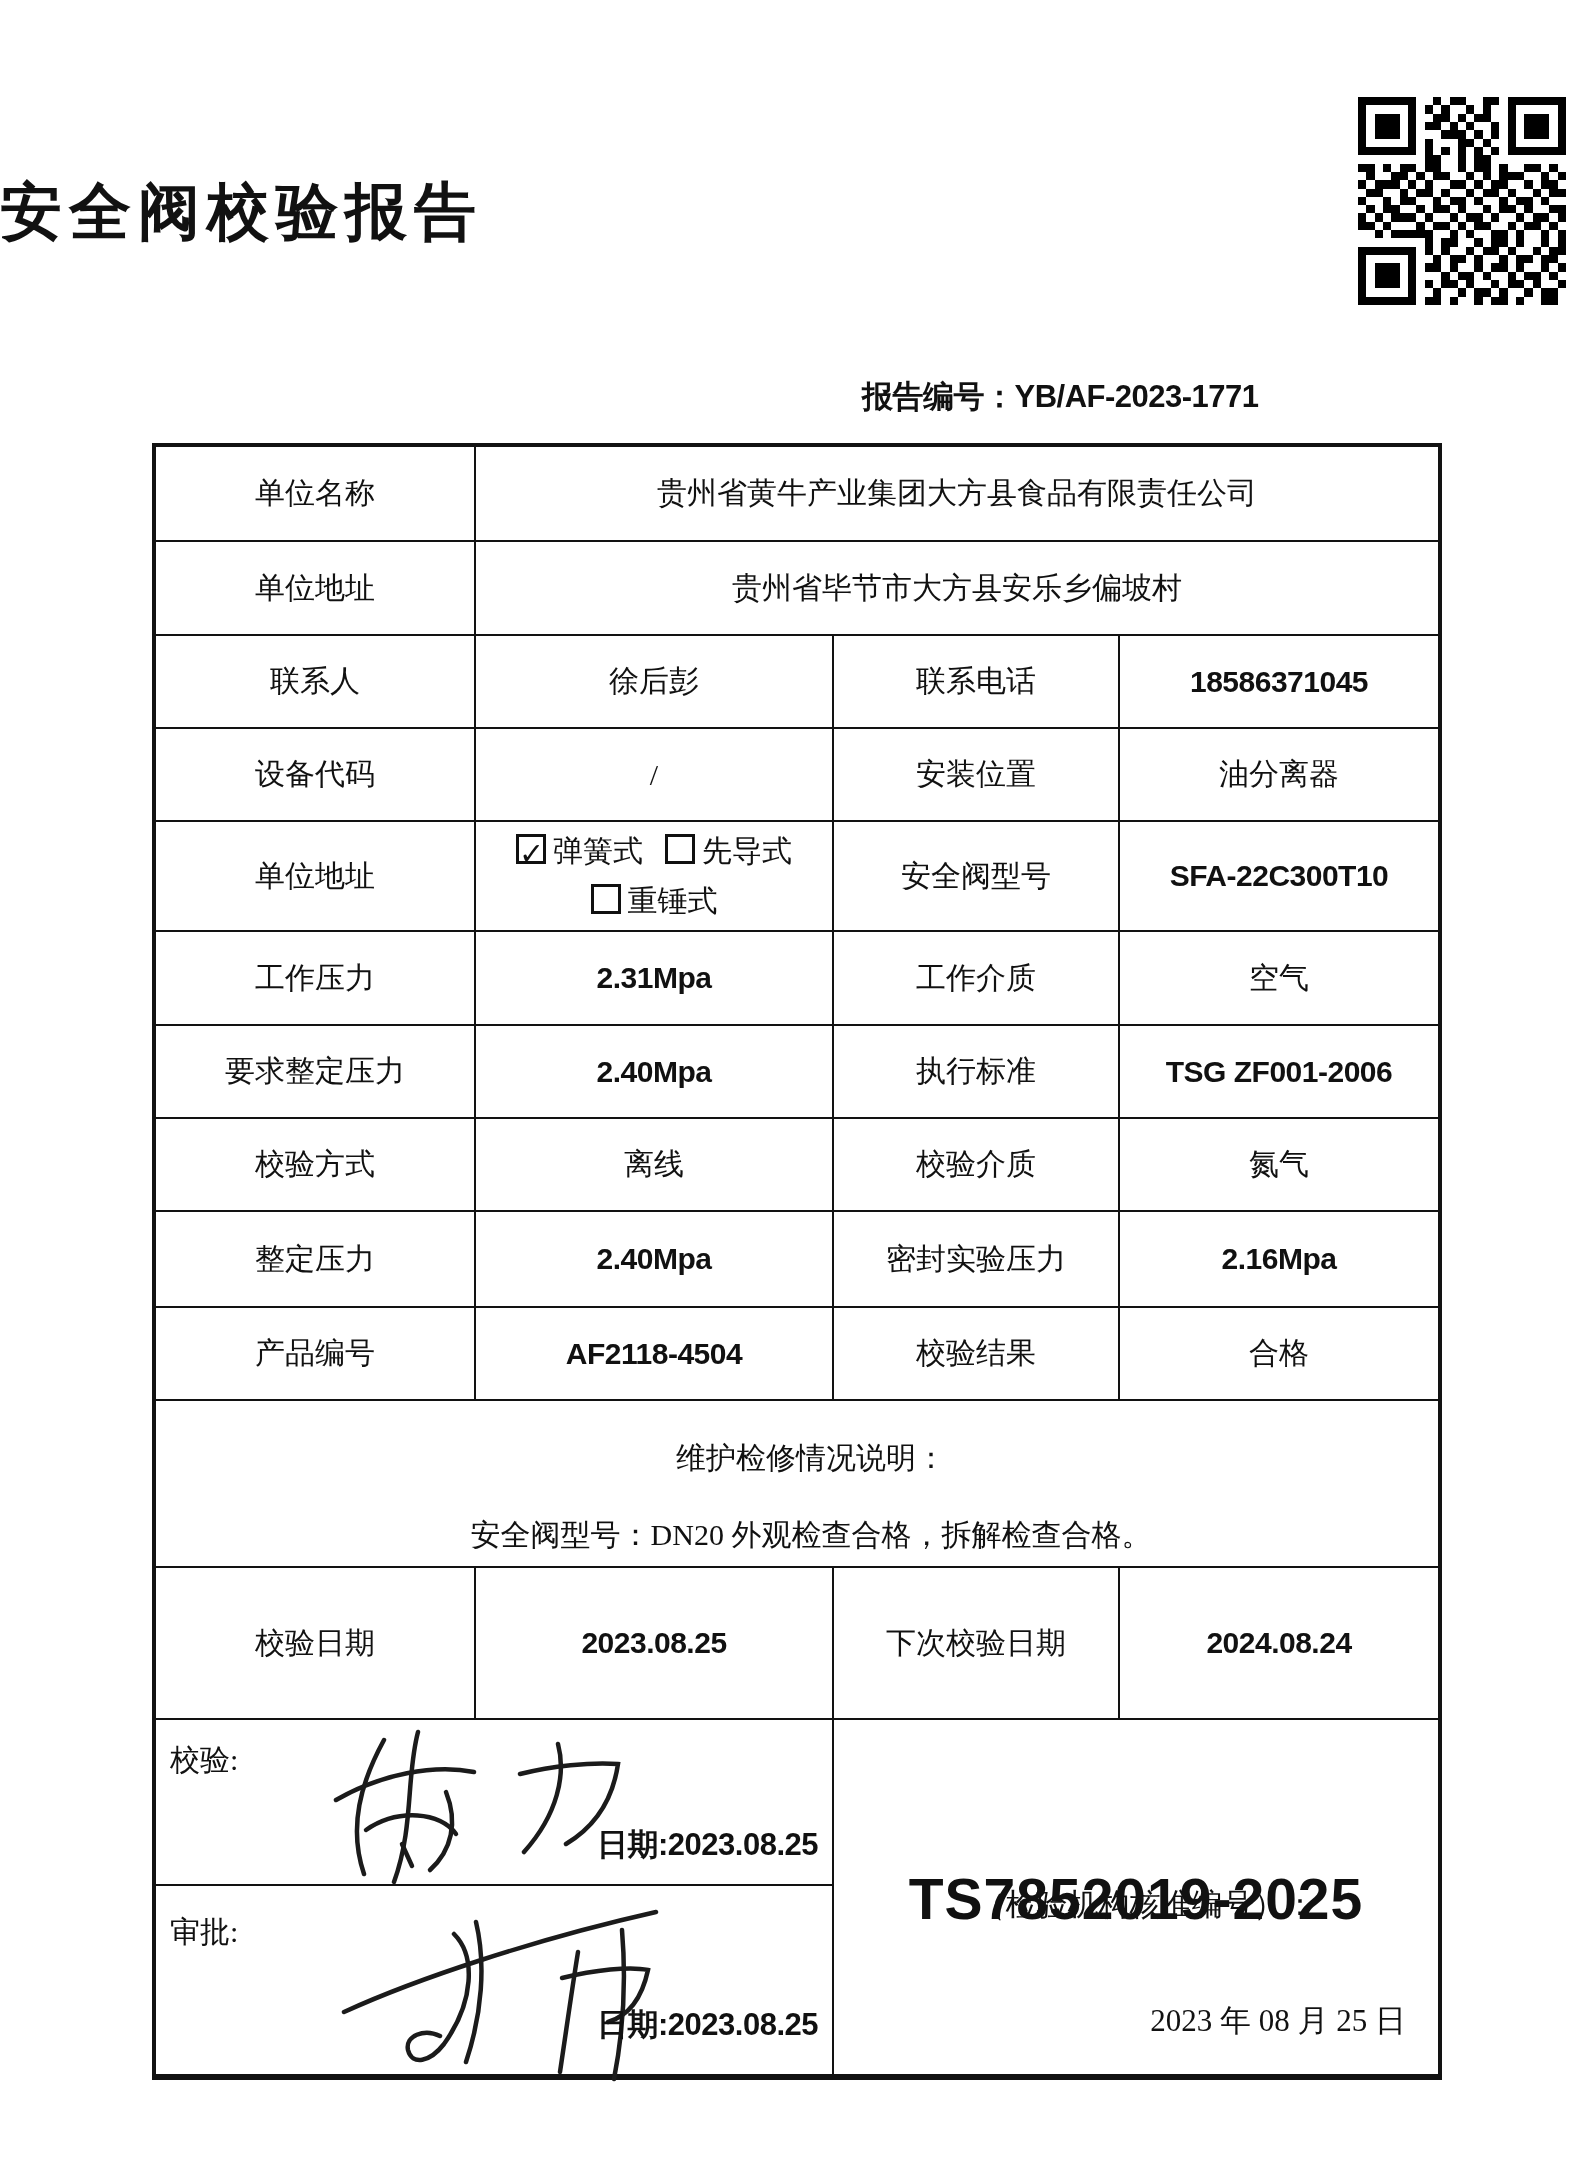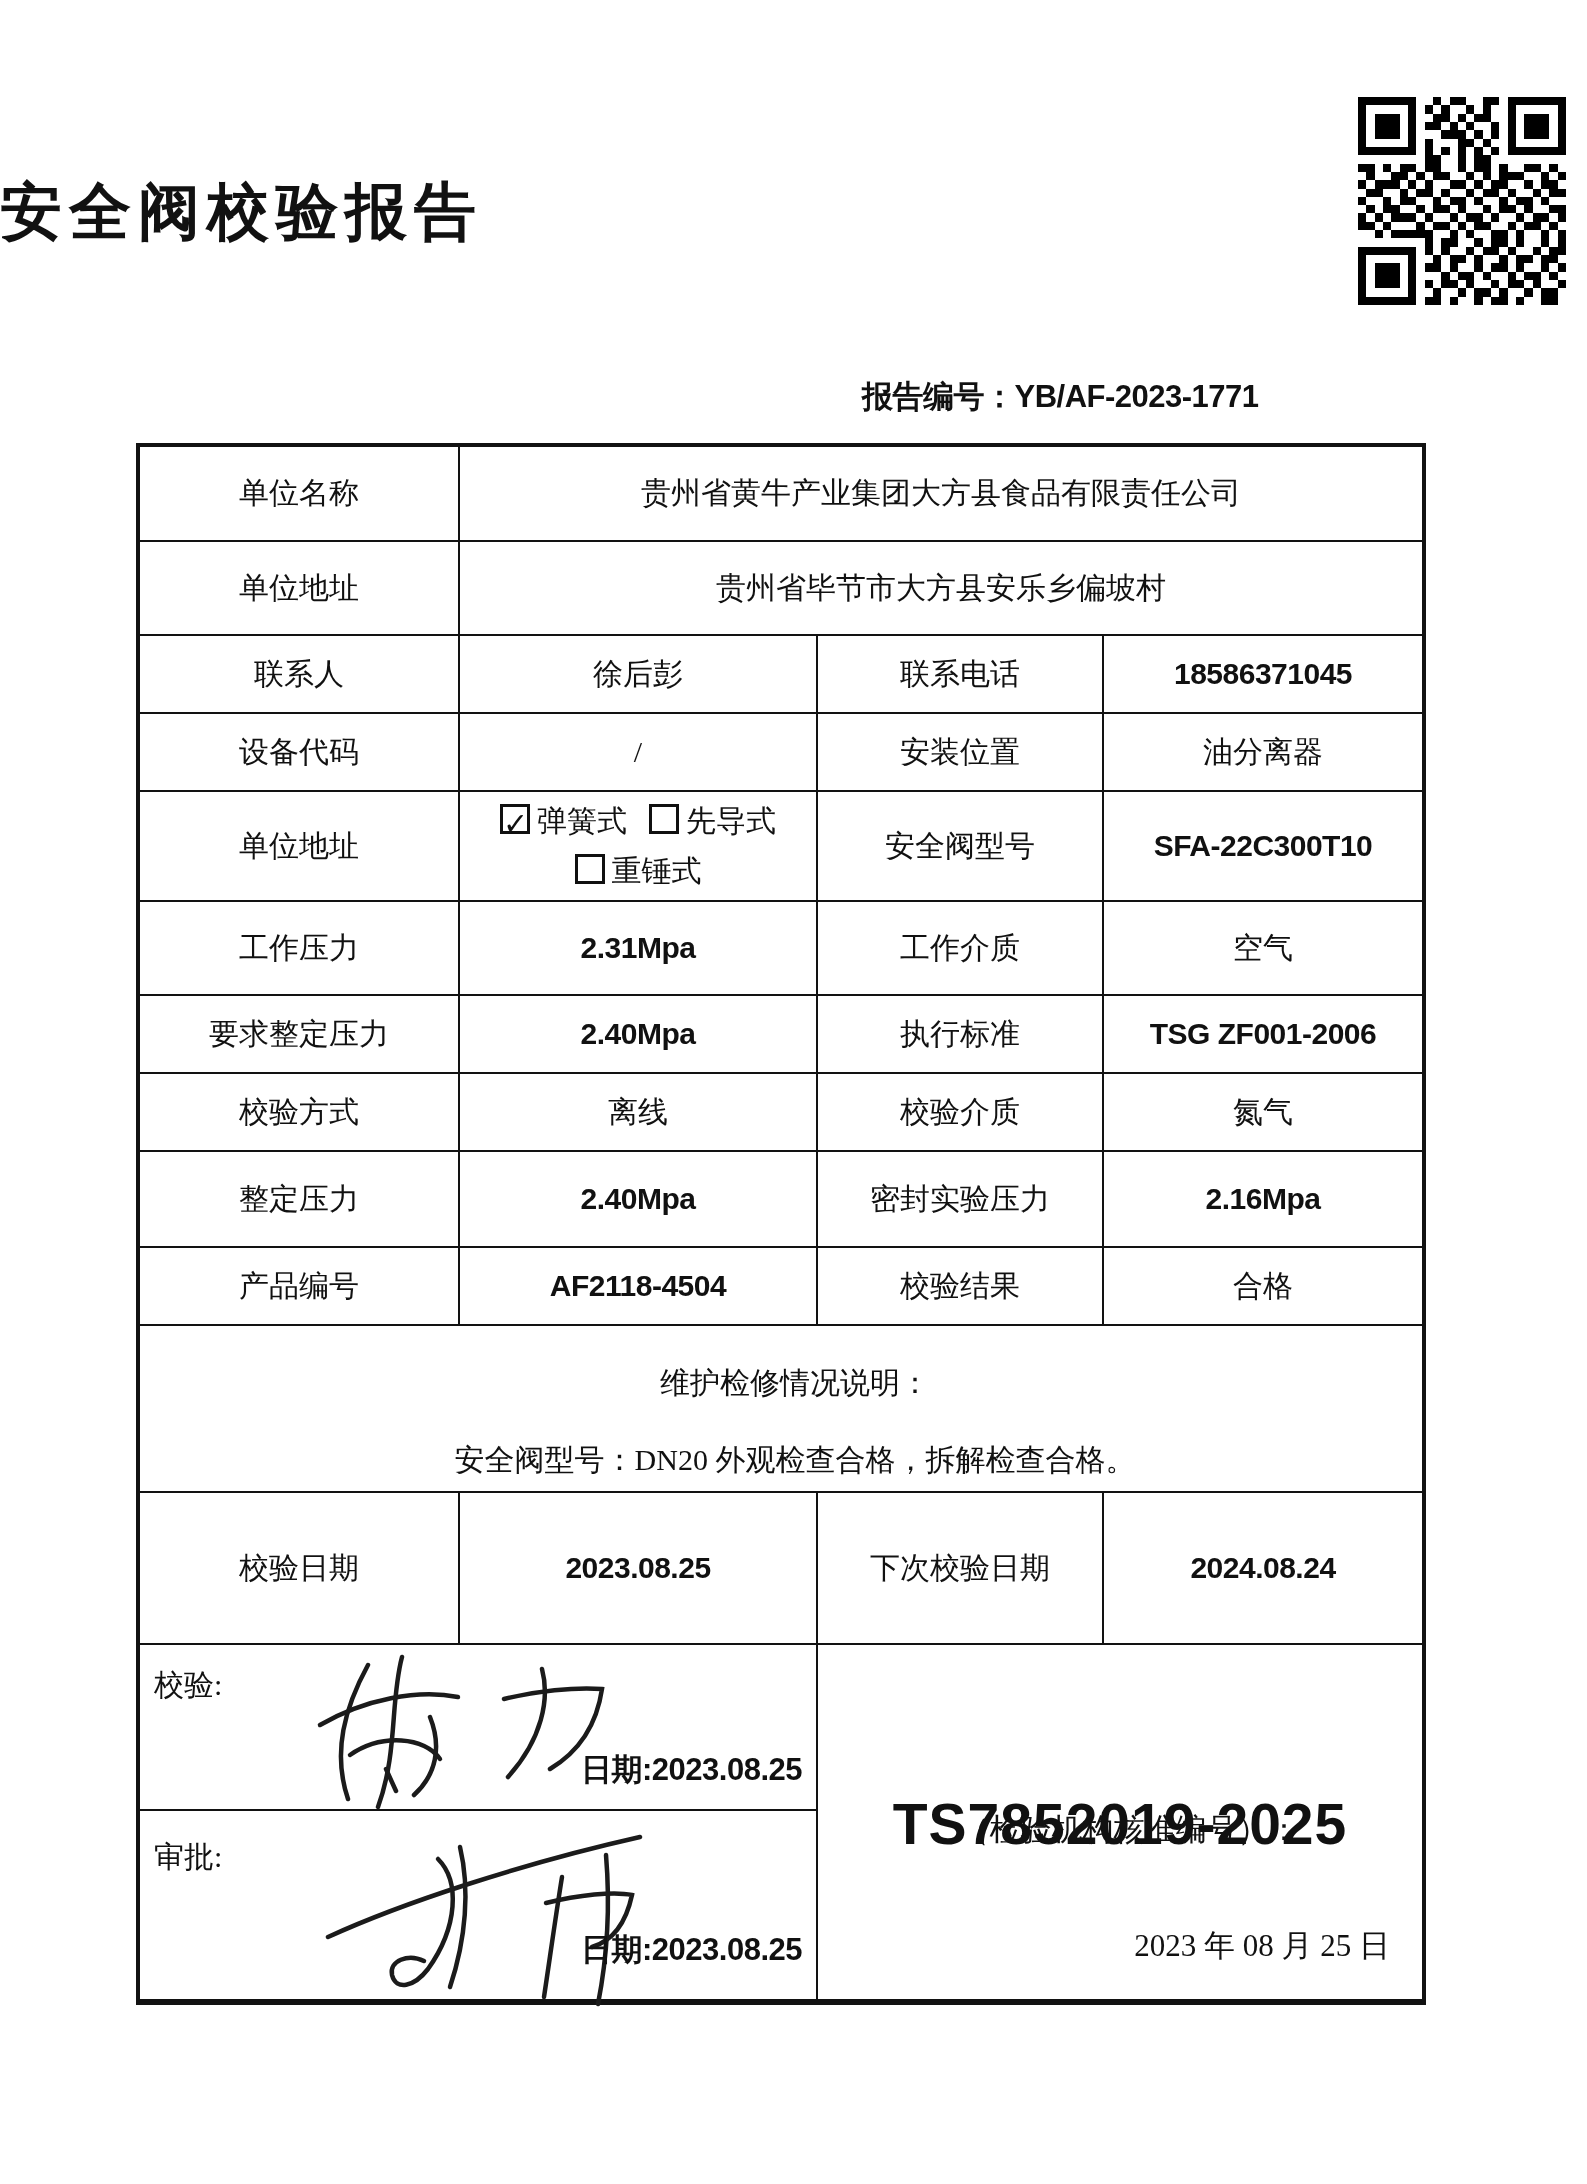--- a/index.html
+++ b/index.html
@@ -26,33 +26,33 @@
     position:absolute;left:1358px;top:97px;
     width:208px;height:208px;
     display:grid;
     grid-template-columns:repeat(25,1fr);
     grid-template-rows:repeat(25,1fr);
   }
   .qm{background:transparent;}
   .qm.on{background:#000;}
   
   table.report{
-    position:absolute;left:136px;top:443px;
+    position:absolute;left:152px;top:443px;
     width:1286px;
     border-collapse:collapse;table-layout:fixed;
     font-size:30px;
     padding-left:24px;
   }
   table.report{border:4px solid #121212;border-bottom-width:6px;}
   table.report td{
     border:2px solid #121212;
     text-align:center;vertical-align:middle;
     padding:0;overflow:visible;
   }
-  .rh96{height:96px}.rh94{height:94px}.rh95{height:78px}.rh110{height:110px}
+  .rh96{height:96px}.rh94{height:94px}.rh95{height:93px}.rh110{height:110px}
   .rh167{height:167px}.rh152{height:152px}.rh166{height:166px}.rh192{height:192px}
   .num{font-family:"Liberation Sans","DejaVu Sans",sans-serif;font-weight:700;letter-spacing:-0.5px;}
   
   .cbx{
     display:inline-block;width:24px;height:24px;
     border:3px solid #101010;margin-right:7px;vertical-align:-3px;position:relative;
   }
   .cbx.checked::after{
     content:"\2713";
     position:absolute;left:0px;top:-8px;

